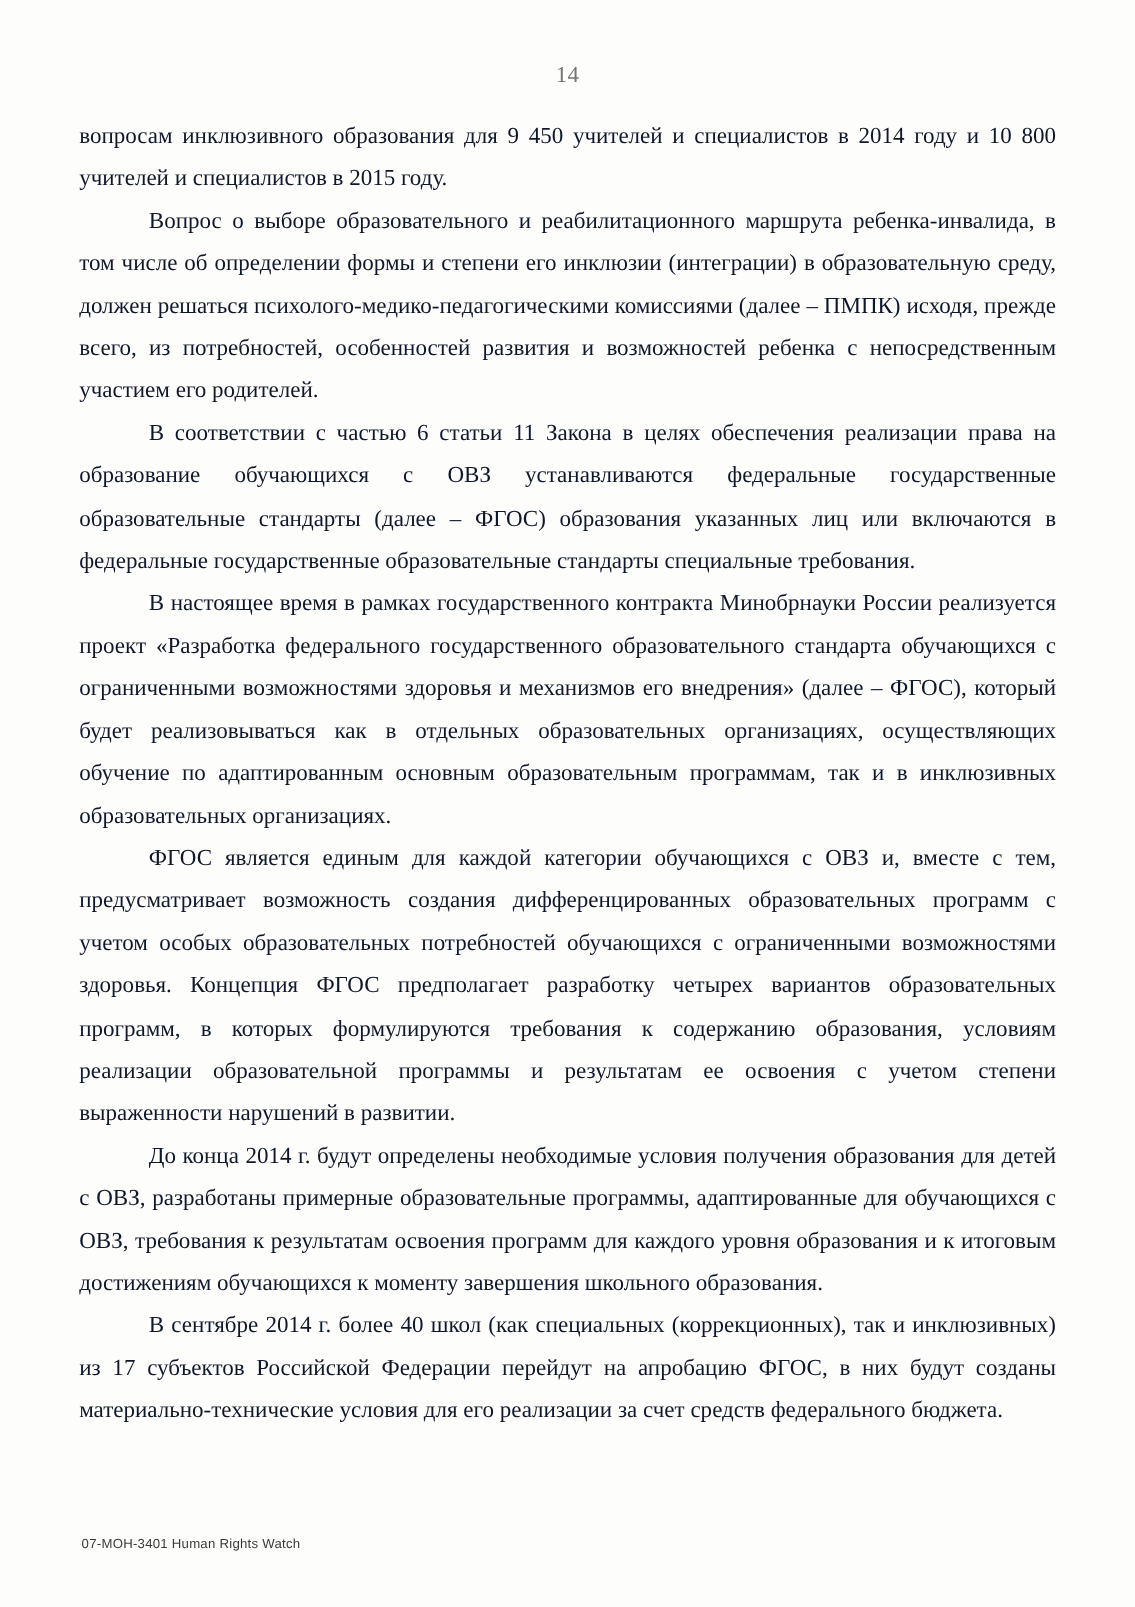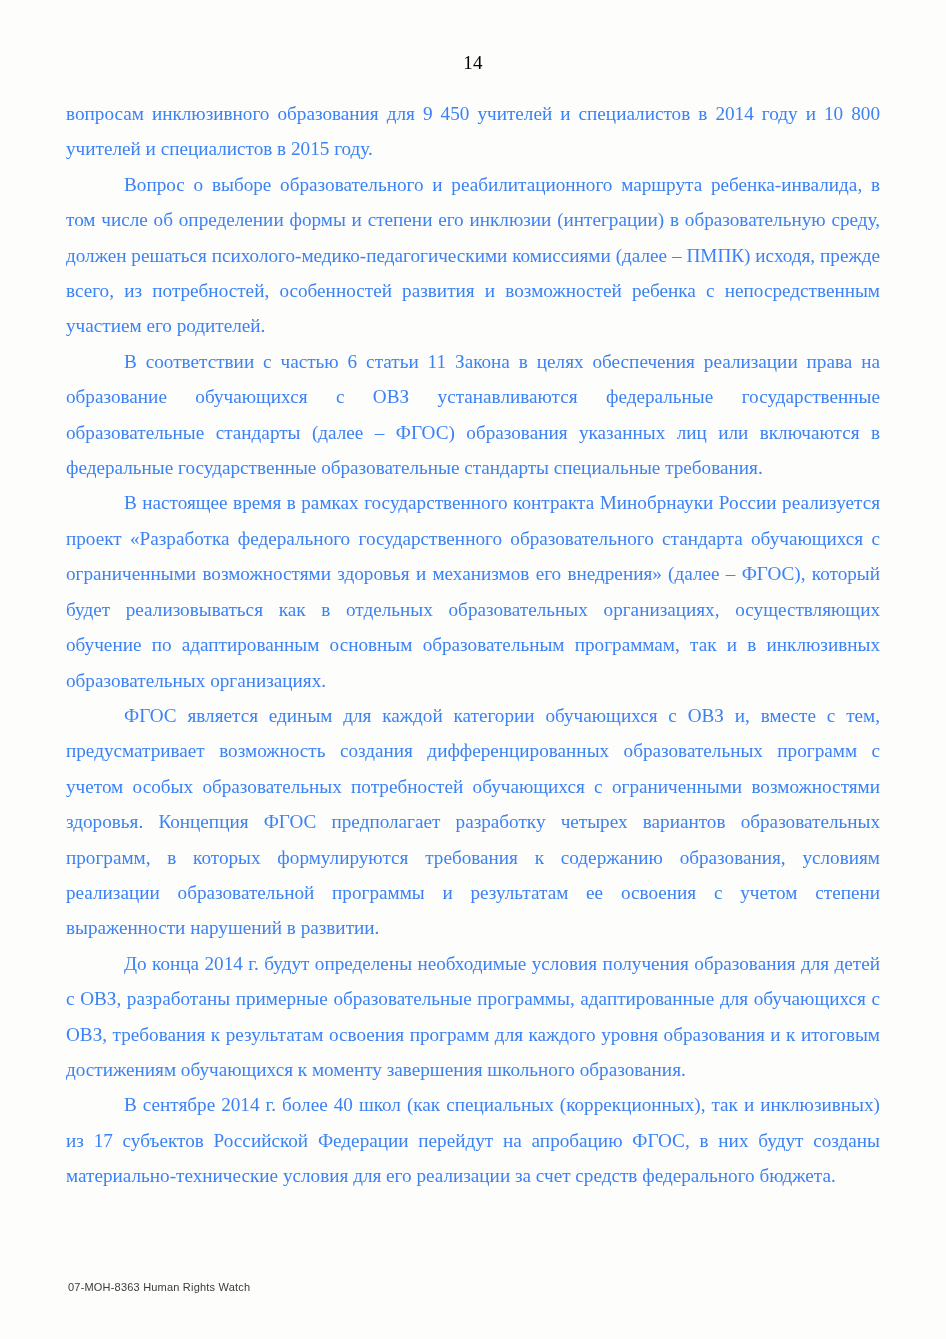--- a/index.html
+++ b/index.html
@@ -18,31 +18,31 @@
     overflow: hidden;
     box-sizing: border-box;
   }
   .page-number {
     position: absolute;
     top: 52px;
     left: 0;
     width: 946px;
     text-align: center;
     font-size: 19px;
-    color: #000000;
+    color: #737373;
     letter-spacing: 0.3px;
   }
   .content {
     position: absolute;
     top: 96px;
     left: 66px;
     width: 814px;
     font-size: 19.2px;
     line-height: 35.4px;
-    color: #3b82f6;
+    color: #0f172a;
     text-align: justify;
     text-justify: inter-word;
   }
   .para {
     margin: 0 0 0 0;
     text-align: justify;
     text-indent: 0;
   }
   .para.indent {
     text-indent: 58px;
@@ -68,15 +68,15 @@
   <div class="content">
     <p class="para">вопросам инклюзивного образования для 9 450 учителей и специалистов в 2014 году и 10 800 учителей и специалистов в 2015 году.</p>
     <p class="para indent">Вопрос о выборе образовательного и реабилитационного маршрута ребенка-инвалида, в том числе об определении формы и степени его инклюзии (интеграции) в образовательную среду, должен решаться психолого-медико-педагогическими комиссиями (далее – ПМПК) исходя, прежде всего, из потребностей, особенностей развития и возможностей ребенка с непосредственным участием его родителей.</p>
     <p class="para indent">В соответствии с частью 6 статьи 11 Закона в целях обеспечения реализации права на образование обучающихся с ОВЗ устанавливаются федеральные государственные образовательные стандарты (далее – ФГОС) образования указанных лиц или включаются в федеральные государственные образовательные стандарты специальные требования.</p>
     <p class="para indent">В настоящее время в рамках государственного контракта Минобрнауки России реализуется проект «Разработка федерального государственного образовательного стандарта обучающихся с ограниченными возможностями здоровья и механизмов его внедрения» (далее – ФГОС), который будет реализовываться как в отдельных образовательных организациях, осуществляющих обучение по адаптированным основным образовательным программам, так и в инклюзивных образовательных организациях.</p>
     <p class="para indent">ФГОС является единым для каждой категории обучающихся с ОВЗ и, вместе с тем, предусматривает возможность создания дифференцированных образовательных программ с учетом особых образовательных потребностей обучающихся с ограниченными возможностями здоровья. Концепция ФГОС предполагает разработку четырех вариантов образовательных программ, в которых формулируются требования к содержанию образования, условиям реализации образовательной программы и результатам ее освоения с учетом степени выраженности нарушений в развитии.</p>
     <p class="para indent">До конца 2014 г. будут определены необходимые условия получения образования для детей с ОВЗ, разработаны примерные образовательные программы, адаптированные для обучающихся с ОВЗ, требования к результатам освоения программ для каждого уровня образования и к итоговым достижениям обучающихся к моменту завершения школьного образования.</p>
     <p class="para indent">В сентябре 2014 г. более 40 школ (как специальных (коррекционных), так и инклюзивных) из 17 субъектов Российской Федерации перейдут на апробацию ФГОС, в них будут созданы материально-технические условия для его реализации за счет средств федерального бюджета.</p>
   </div>
 
-  <div class="footer">07-MOH-8363 Human Rights Watch</div>
+  <div class="footer">07-MOH-3401 Human Rights Watch</div>
 
 </div>
 
 </body></html>

